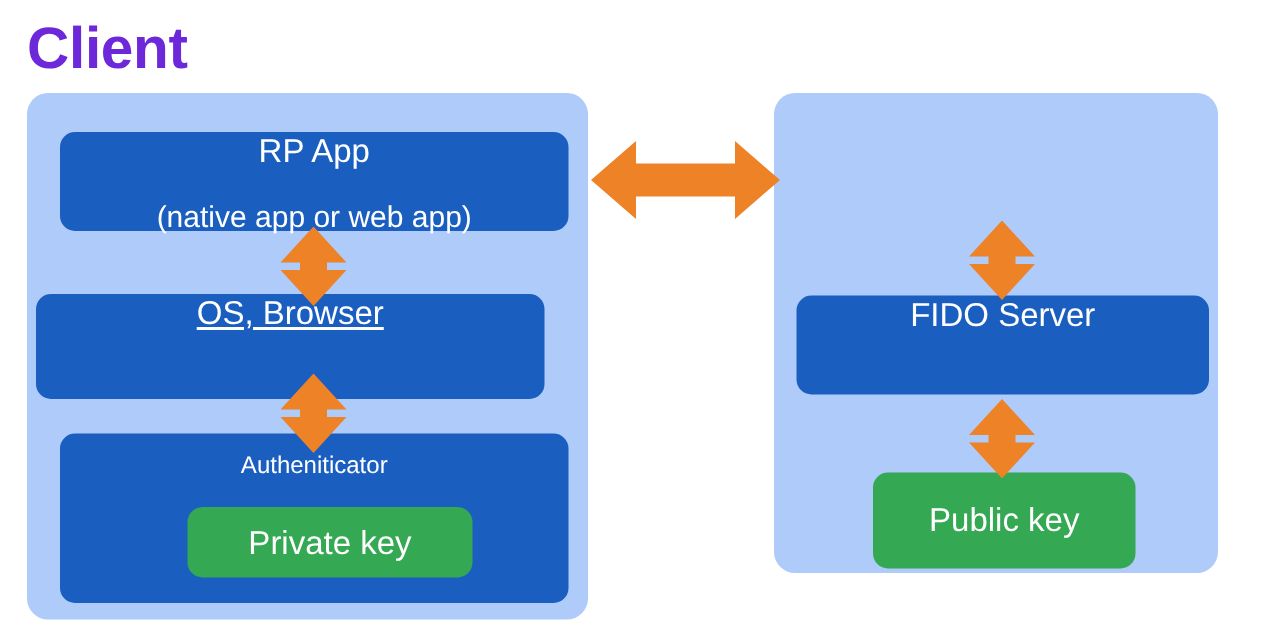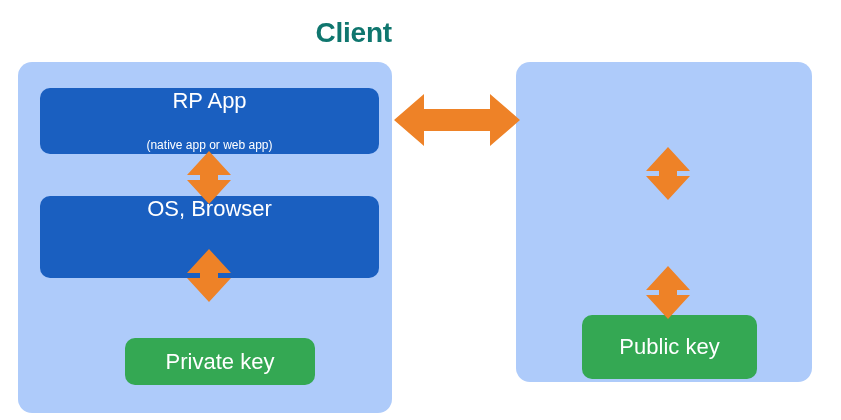--- a/index.html
+++ b/index.html
@@ -17,25 +17,25 @@
   }
   #canvas {
     position: absolute;
     left: 0; top: 0;
     width: 841px;
     height: 420px;
   }
   .ttl {
     position: absolute;
     font-weight: bold;
-    color: #0f766e;
-    font-size: 28px;
+    color: #6d28d9;
+    font-size: 39px;
     line-height: 33px;
     letter-spacing: -0.2px;
-    text-align: right;
+    text-align: left;
     white-space: nowrap;
   }
   .panel {
     position: absolute;
     background: #AECBFA;
     border-radius: 14px;
   }
   .node {
     position: absolute;
     background: #1A5FC0;
@@ -46,21 +46,21 @@
     align-items: center;
     justify-content: space-between;
     text-align: center;
     box-sizing: border-box;
   }
   .node.top-align {
     justify-content: flex-start;
     padding-top: 12px;
   }
   .node .t1 { font-size: 22px; line-height: 26px; white-space: nowrap; }
-  .node .t2 { font-size: 12px; line-height: 18px; white-space: nowrap; }
+  .node .t2 { font-size: 20px; line-height: 18px; white-space: nowrap; }
   .node .t3 { font-size: 16px; line-height: 20px; white-space: nowrap; }
   .keybox {
     position: absolute;
     background: #34A853;
     border-radius: 10px;
     color: #ffffff;
     font-size: 22px;
     line-height: 26px;
     display: flex;
     align-items: center;
@@ -81,32 +81,38 @@
   <div class="ttl" style="left:18px; top:16px; width:374px;">Client</div>
 
 
   <div class="panel" style="left:18px; top:62px; width:374px; height:351px;"></div>
 
   <div class="node" style="left:40px; top:88px; width:339px; height:66px;">
     <div class="t1">RP App</div>
     <div class="t2">(native app or web app)</div>
   </div>
 
-  <div class="node" style="left:40px; top:196px; width:339px; height:82px;">
+  <div class="node" style="left:24px; top:196px; width:339px; height:70px;text-decoration:underline;">
     <div class="t1">OS, Browser</div>
   </div>
 
+  <div class="node top-align" style="left:40px; top:289px; width:339px; height:113px;">
+    <div class="t3">Autheniticator</div>
+  </div>
 
   <div class="keybox" style="left:125px; top:338px; width:190px; height:47px;">
     <span>Private key</span>
   </div>
 
   <div class="panel" style="left:516px; top:62px; width:296px; height:320px;"></div>
 
 
+  <div class="node" style="left:531px; top:197px; width:275px; height:66px;">
+    <div class="t1">FIDO Server</div>
+  </div>
 
   <div class="keybox" style="left:582px; top:315px; width:175px; height:64px;">
     <span>Public key</span>
   </div>
 
   <div class="arrow" style="left:394px; top:93px; width:126px; height:54px;">
     <svg viewBox="0 0 126 54" preserveAspectRatio="none" aria-hidden="true">
       <path d="M 0 27 L 30 1 L 30 16 L 96 16 L 96 1 L 126 27 L 96 53 L 96 38 L 30 38 L 30 53 Z" fill="#EE8227"></path>
     </svg>
   </div>

